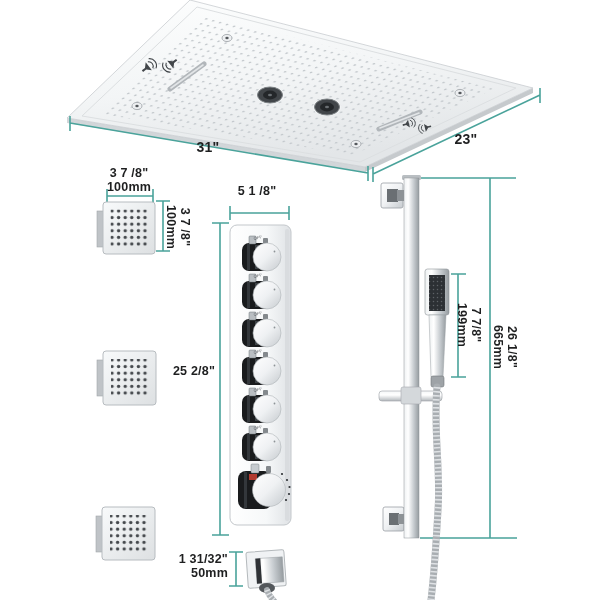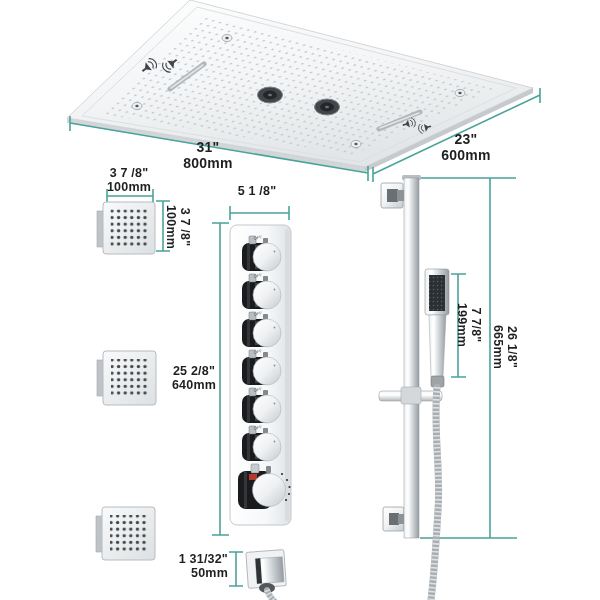--- a/index.html
+++ b/index.html
@@ -220,40 +220,37 @@
   </g>
   <ellipse cx="267" cy="588" rx="8" ry="5" fill="#53575b"></ellipse>
   <g>
     <path d="M267,590 C269,596 272,599 275,602" fill="none" stroke="#a9aeb2" stroke-width="6" stroke-linecap="round"></path>
     <path d="M267,590 C269,596 272,599 275,602" fill="none" stroke="#dfe2e5" stroke-width="6" stroke-dasharray="1.4 2.2"></path>
   </g>
 </svg>
 
 <div class="dim lg d-panel-w">
   <span>31"</span>
-  <span>800mm</span>
 </div>
 <div class="dim lg d-panel-d">
   <span>23"</span>
-  <span>600mm</span>
 </div>
 <div class="dim d-jet-w">
   <span>3 7 /8"</span>
   <span>100mm</span>
 </div>
 <div class="dim rot d-jet-h">
   <span>3 7 /8"</span>
   <span>100mm</span>
 </div>
 <div class="dim d-valve-w">
   <span>5 1 /8"</span>
 </div>
 <div class="dim d-valve-h">
   <span>25 2/8"</span>
-  <span>640mm</span>
 </div>
 <div class="dim rt d-outlet">
   <span>1 31/32"</span>
   <span>50mm</span>
 </div>
 <div class="dim rot d-hand">
   <span>7 7/8"</span>
   <span>199mm</span>
 </div>
 <div class="dim rot d-bar">

